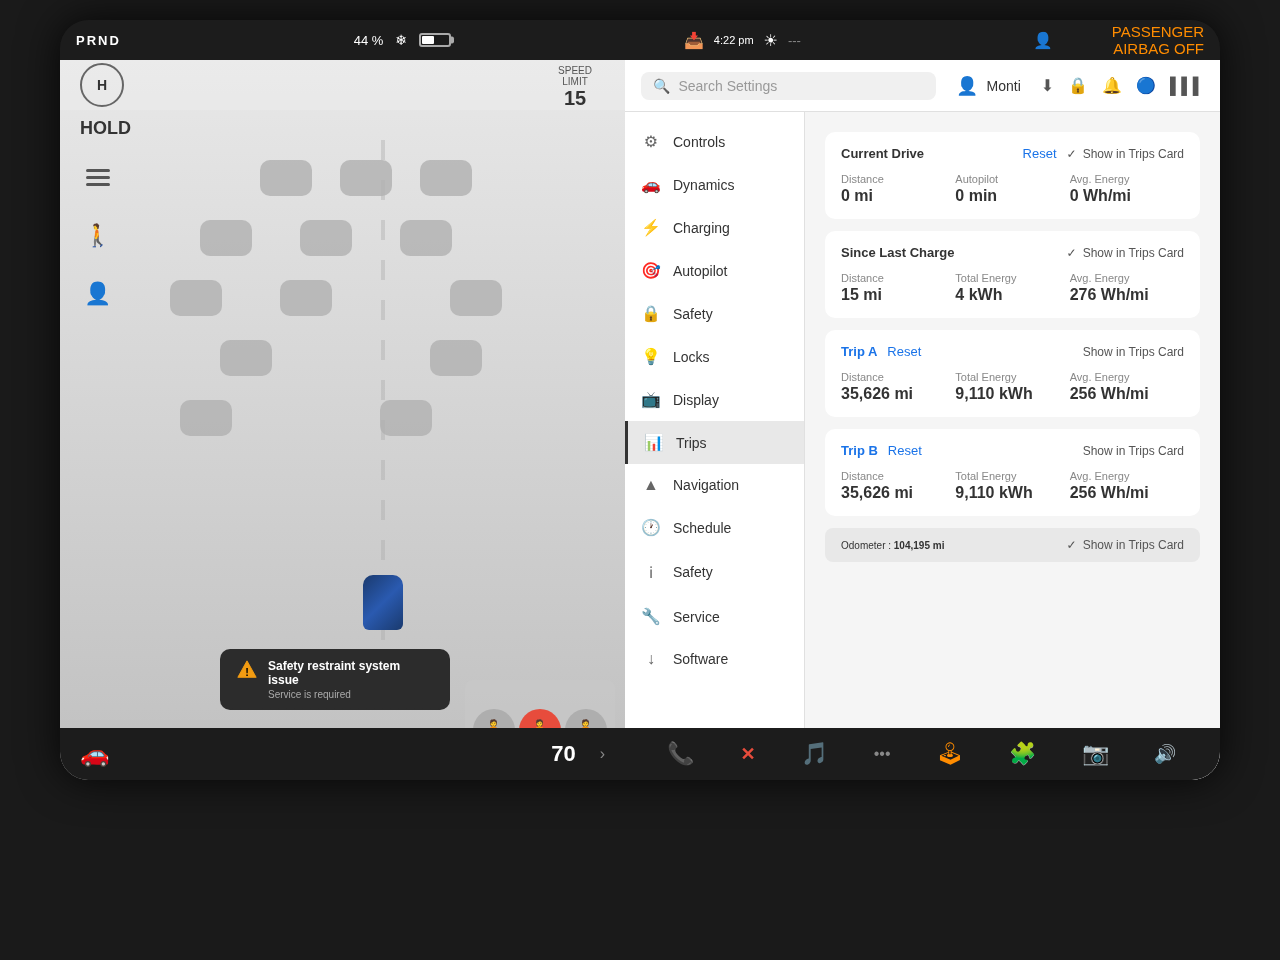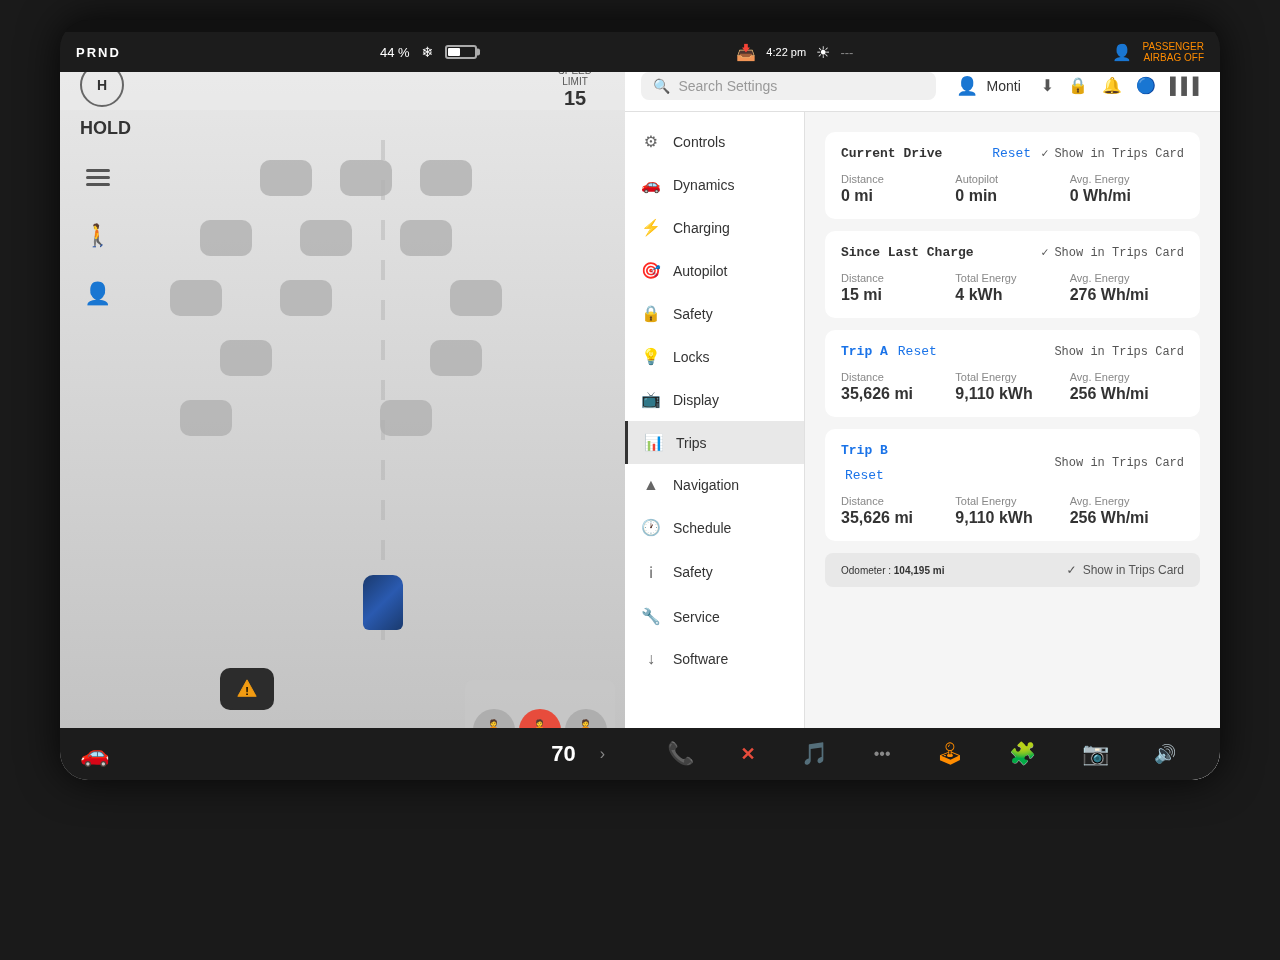--- a/index.html
+++ b/index.html
@@ -20,21 +20,21 @@
       height: 760px;
       background: #111;
       border-radius: 28px;
       overflow: hidden;
       box-shadow: 0 0 40px rgba(0,0,0,0.8);
     }
 
     
     .status-bar {
       position: absolute;
-      top: 12px; left: 0; right: 0;
+      top: 0; left: 0; right: 0;
       height: 40px;
       background: #1c1c1c;
       display: flex;
       align-items: center;
       justify-content: space-between;
       padding: 0 16px;
       color: #fff;
       font-size: 13px;
       z-index: 10;
     }
@@ -317,21 +317,20 @@
       background: #fff;
       border-radius: 10px;
       padding: 14px 16px;
       margin-bottom: 12px;
     }
     .section-header {
       display: flex;
       align-items: center;
       justify-content: space-between;
       margin-bottom: 12px;
-      font-family: Liberation Mono, monospace;
     }
     .section-title {
       font-size: 13px;
       font-weight: 600;
       color: #333;
     }
     .section-actions {
       display: flex;
       align-items: center;
       gap: 10px;
@@ -456,21 +455,21 @@
       </div>
     </div>
     <div style="display:flex;align-items:center;gap:10px;">
       <span style="font-size:16px;">📥</span>
       <span class="time-display">4:22 pm</span>
       <span style="font-size:16px;">☀</span>
       <span style="color:#888;font-size:13px;">---</span>
     </div>
     <div class="status-bar-right">
       <span style="font-size:16px;">👤</span>
-      <div class="passenger-airbag" style="font-size:10px;color:#ff8c00;">PASSENGER<br>AIRBAG OFF</div>
+      <div class="passenger-airbag" style="font-size:15px;color:#ff8c00;margin-left:48px;">PASSENGER<br>AIRBAG OFF</div>
     </div>
   </div>
 
   <div class="main-content">
 
     <div class="left-panel">
 
       <div class="drive-mode-bar">
         <div class="hold-badge">
           <span>H</span>
@@ -513,20 +512,24 @@
         <div class="surrounding-car sc13"></div>
 
         <div class="player-car"></div>
       </div>
 
       <div class="warning-notification">
         <svg class="warning-icon-triangle" viewBox="0 0 24 24">
           <polygon points="12,2 22,20 2,20" fill="#f39c12" stroke="#f39c12" stroke-linejoin="round"></polygon>
           <text x="12" y="18" text-anchor="middle" font-size="12" font-weight="bold" fill="#000">!</text>
         </svg>
+        <div class="warning-text">
+          <div class="warning-title">Safety restraint system issue</div>
+          <div class="warning-subtitle">Service is required</div>
+        </div>
       </div>
 
       <div class="seatbelt-warning">
         <svg width="18" height="18" viewBox="0 0 24 24">
           <polygon points="12,2 22,20 2,20" fill="#e74c3c"></polygon>
           <text x="12" y="18" text-anchor="middle" font-size="12" font-weight="bold" fill="#fff">!</text>
         </svg>
         <span>Fasten Seatbelt</span>
       </div>
 
@@ -688,21 +691,21 @@
               </div>
               <div class="stat-item">
                 <div class="stat-label">Avg. Energy</div>
                 <div class="stat-value">256 Wh/mi</div>
               </div>
             </div>
           </div>
 
           <div class="trip-section">
             <div class="section-header">
-              <div style="display:flex;align-items:center;gap:10px;flex-direction:column;">
+              <div style="display:flex;align-items:center;gap:10px;">
                 <span class="trip-label">Trip B</span>
                 <span class="reset-link">Reset</span>
               </div>
               <span class="show-trips-label">
                 <span>Show in Trips Card</span>
               </span>
             </div>
             <div class="trip-stats">
               <div class="stat-item">
                 <div class="stat-label">Distance</div>

